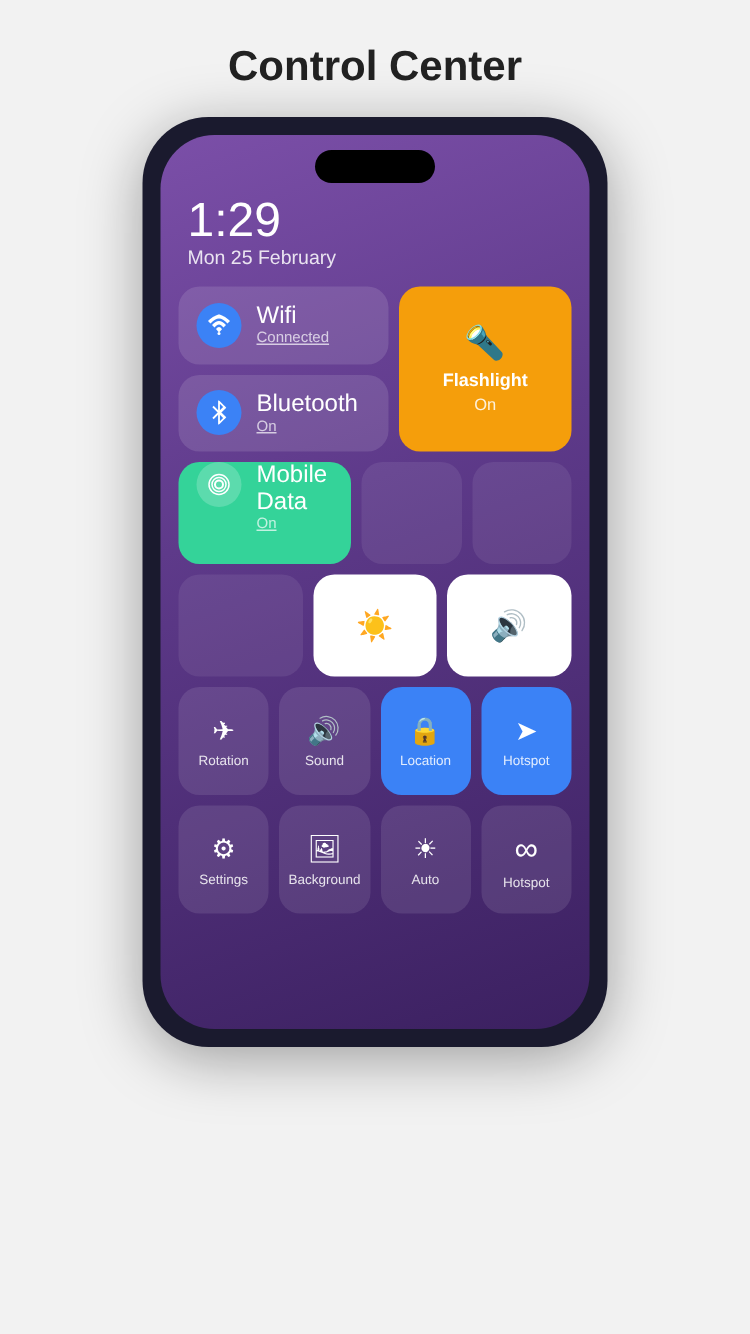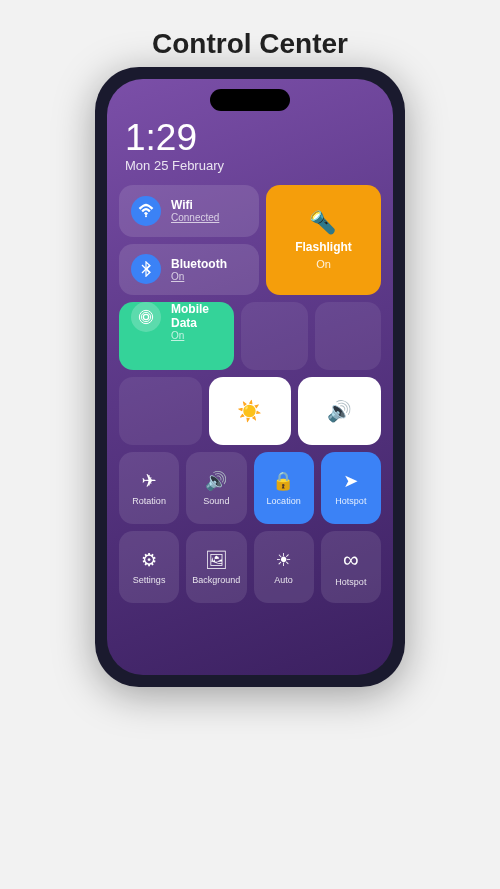--- a/index.html
+++ b/index.html
@@ -12,21 +12,21 @@
       flex-direction: column;
       align-items: center;
       overflow: hidden;
     }
 
     .page-title {
       font-size: 28px;
       font-weight: 700;
       color: #222;
       margin-top: 28px;
-      margin-bottom: 7px;
+      margin-bottom: 18px;
     }
 
     .phone-shell {
       width: 310px;
       height: 620px;
       background: #1a1a2e;
       border-radius: 44px;
       padding: 12px;
       box-shadow: 0 8px 40px rgba(0,0,0,0.35);
       position: relative;
@@ -52,21 +52,21 @@
       margin: 10px auto 0;
       flex-shrink: 0;
     }
 
     .status-area {
       padding: 8px 18px 4px;
       flex-shrink: 0;
     }
 
     .time {
-      font-size: 37px;
+      font-size: 32px;
       font-weight: 300;
       color: #fff;
       line-height: 1;
     }
 
     .date {
       font-size: 13px;
       color: rgba(255,255,255,0.85);
       margin-top: 2px;
     }
@@ -126,22 +126,22 @@
 
     .wifi-icon-circle { background: #3b82f6; }
     .bt-icon-circle { background: #3b82f6; }
     .mobile-icon-circle { background: rgba(255,255,255,0.2); }
 
     .tile-label {
       display: flex;
       flex-direction: column;
     }
     .tile-name {
-      font-size: 12px;
-      font-weight: 700;
+      font-size: 16px;
+      font-weight: 400;
       color: #fff;
     }
     .tile-sub {
       font-size: 10px;
       color: rgba(255,255,255,0.7);
       text-decoration: underline;
     }
 
     .flashlight-tile {
       width: 115px;

